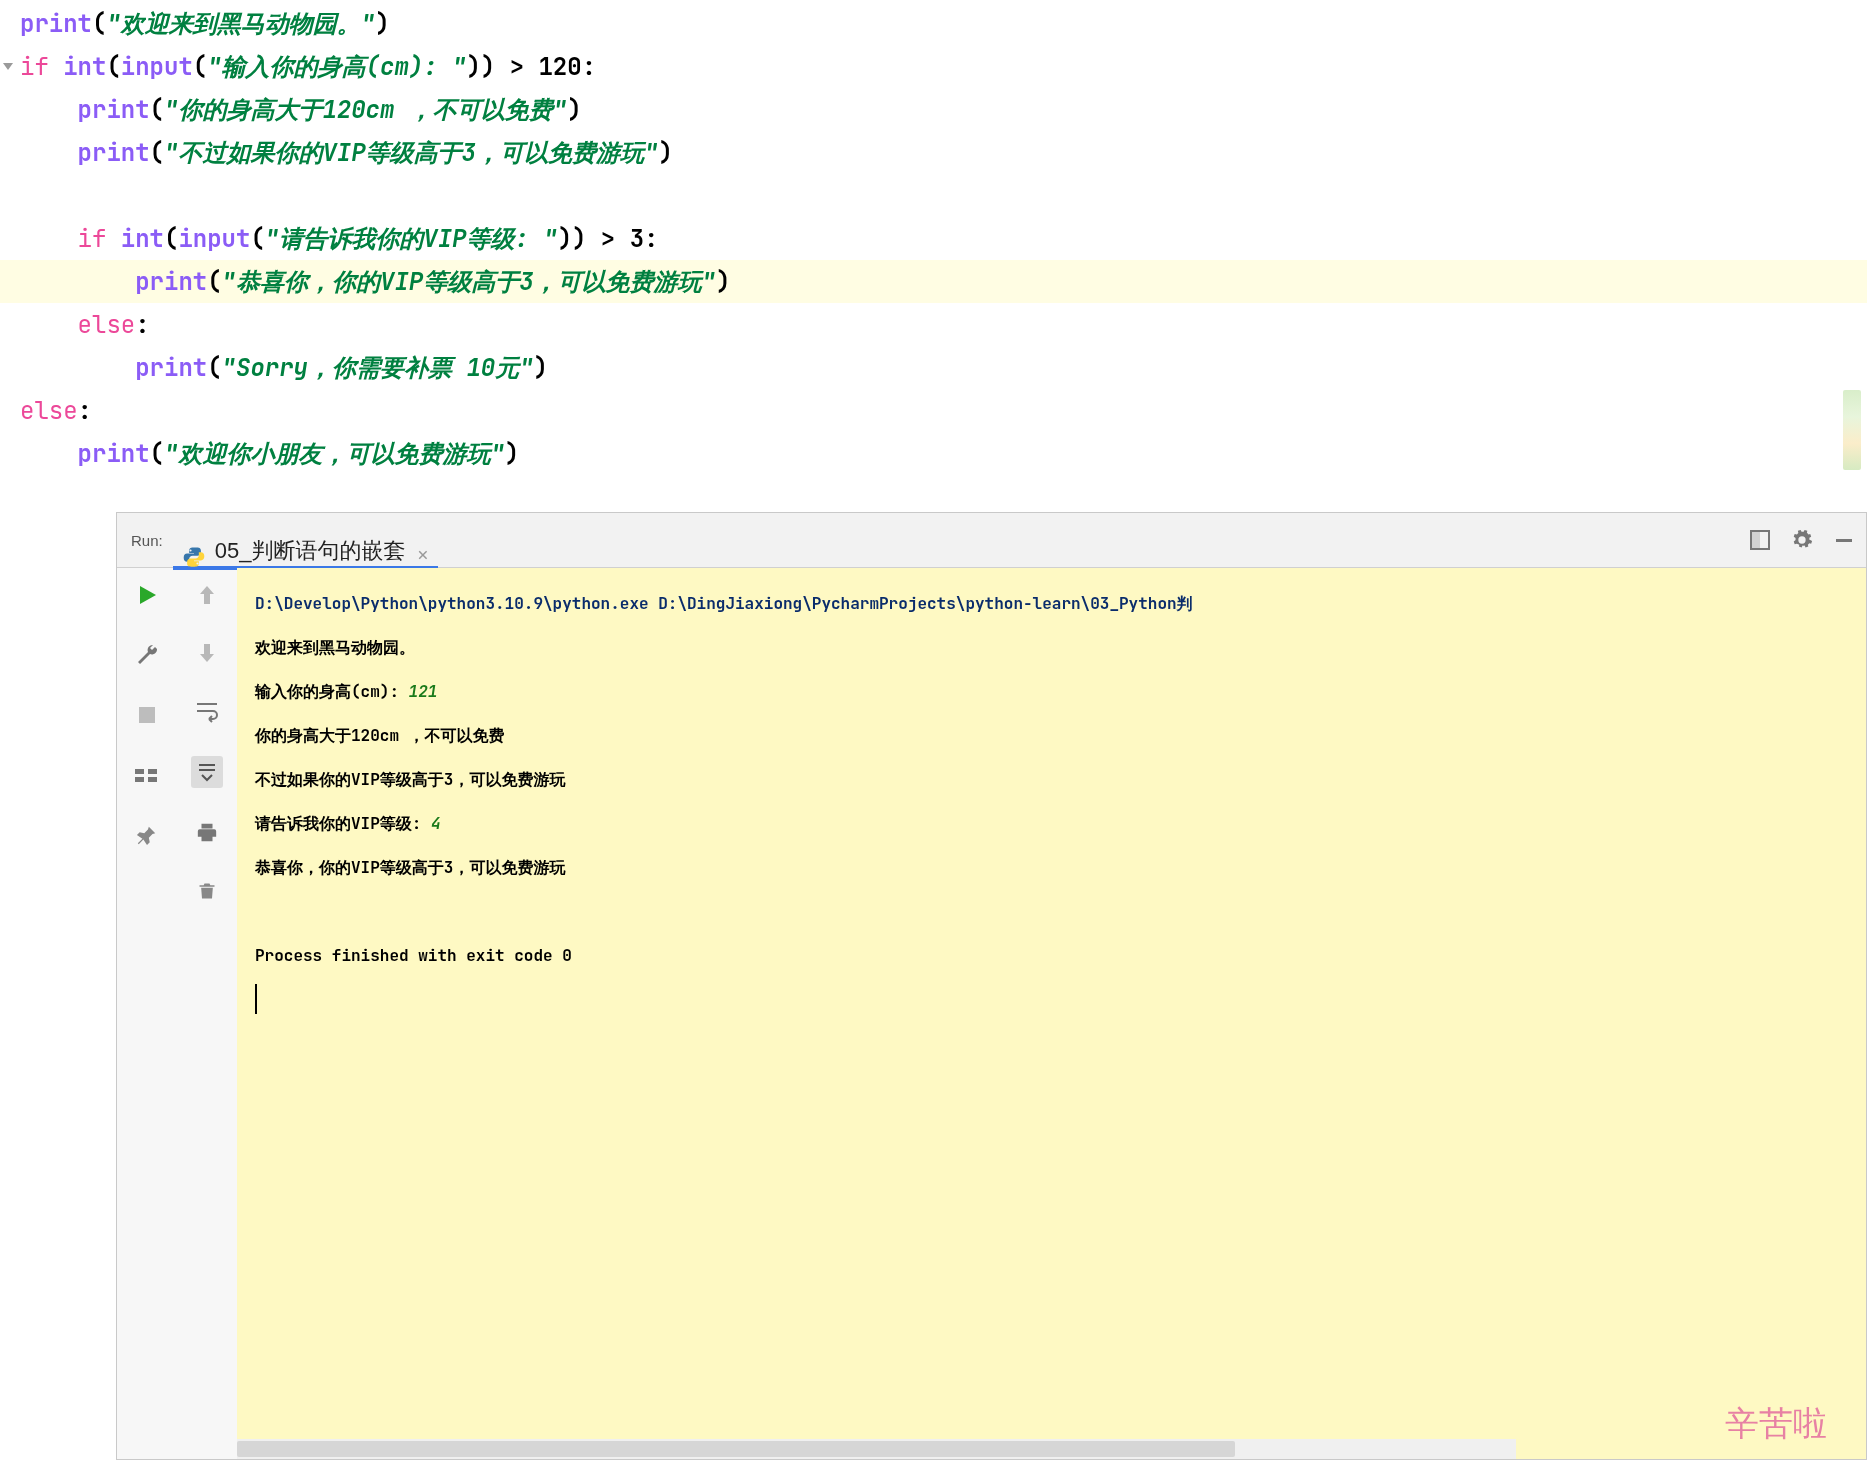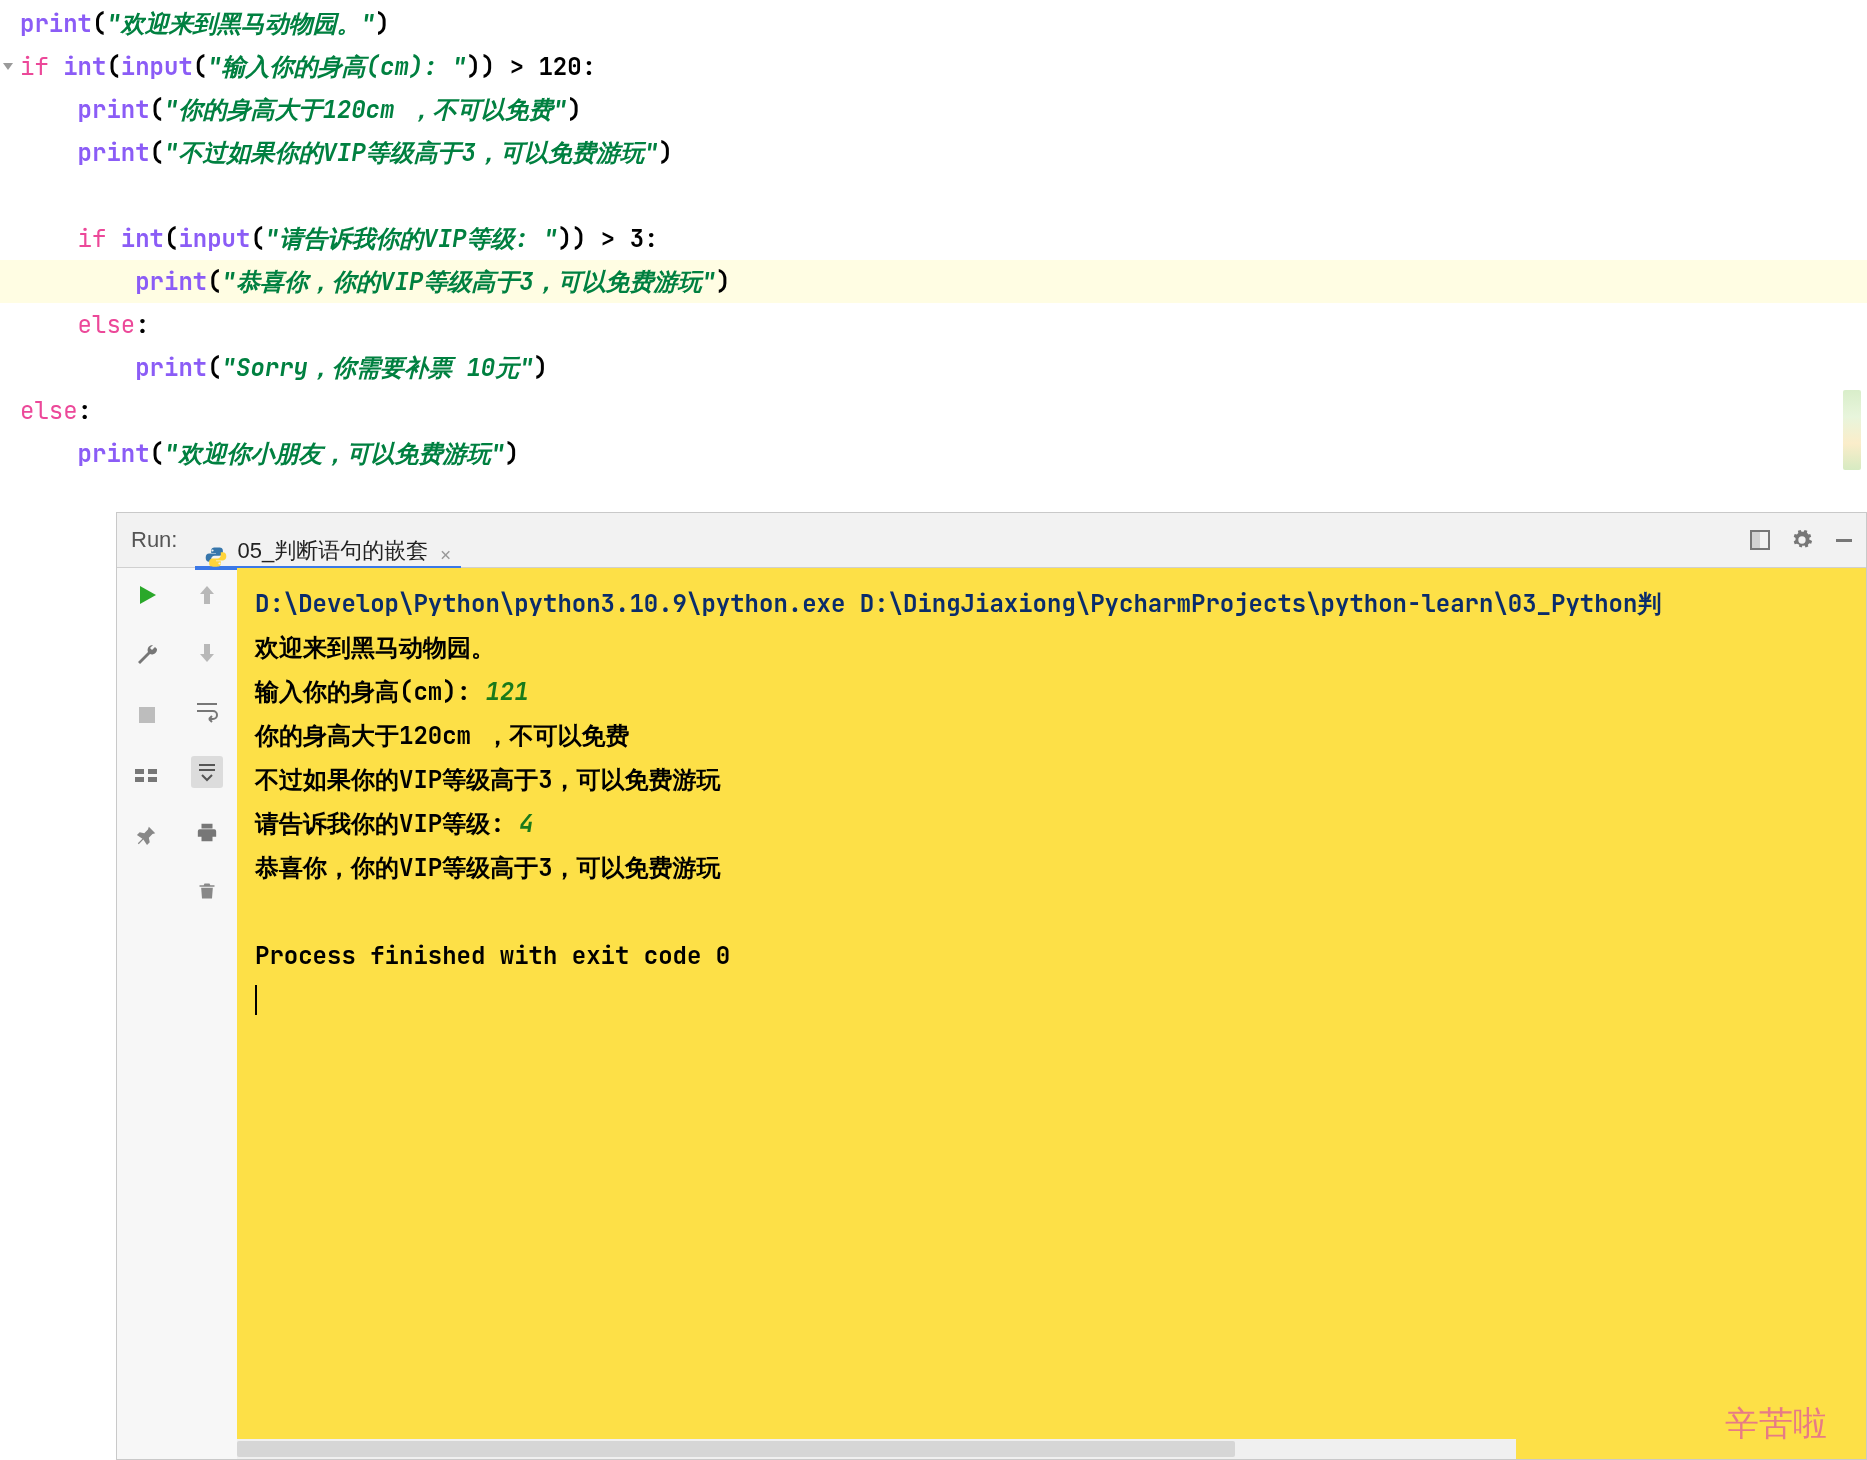--- a/index.html
+++ b/index.html
@@ -10,33 +10,33 @@
   .str{color:#008040;font-style:italic;font-weight:bold}
   .num{color:#000000;font-weight:bold}
   .op{color:#000}
   .paren{color:#000}
   .hl-line{background:#fffde3;margin-left:-20px;padding-left:20px;width:100%}
   .gutter-fold{position:absolute;left:2px;top:60px;width:12px;height:12px}
   .gutter-fold svg{display:block}
   
   .run-panel{position:absolute;left:116px;right:0;top:512px;bottom:0;border:1px solid #c9c9c9;background:#fafafa;display:flex;flex-direction:column}
   .run-header{height:54px;background:#f2f2f2;border-bottom:1px solid #d0d0d0;display:flex;align-items:center;padding:0 14px;position:relative}
-  .run-label{font-family:"Segoe UI","Helvetica Neue",sans-serif;font-size:22px;color:#555;margin-right:18px;font-weight:normal}
+  .run-label{font-family:"Segoe UI","Helvetica Neue",sans-serif;font-size:15px;color:#555;margin-right:10px;font-weight:normal}
   .file-tab{display:flex;align-items:flex-end;height:100%;padding:0 10px;border-bottom:4px solid #3b78e7;margin-bottom:-1px}
   .py-icon{width:22px;height:22px;margin-right:10px}
   .file-tab-name{font-family:"Segoe UI","Helvetica Neue",sans-serif;font-size:22px;color:#222;font-weight:normal}
   .tab-close{margin-left:12px;color:#9a9a9a;font-size:18px}
   .header-right{position:absolute;right:10px;top:0;height:100%;display:flex;align-items:center;gap:18px}
   .hr-btn{width:24px;height:24px;display:flex;align-items:center;justify-content:center;color:#6a6a6a}
   
   .run-body{flex:1;display:flex;min-height:0}
   .toolbar-col{width:60px;background:#f7f7f7;display:flex;flex-direction:column;align-items:center;padding-top:14px;gap:34px}
   .toolbar-col2{width:60px;background:#f7f7f7;display:flex;flex-direction:column;align-items:center;padding-top:14px;gap:32px}
   .tb-icon{width:26px;height:26px;display:flex;align-items:center;justify-content:center}
-  .console{flex:1;background:#fde047;padding:14px 10px 0 18px;font-family:"JetBrains Mono","Consolas",monospace;font-size:24px;line-height:44px;font-weight:bold;color:#000;overflow:hidden;position:relative}
+  .console{flex:1;background:#fef9c3;padding:14px 10px 0 18px;font-family:"JetBrains Mono","Consolas",monospace;font-size:16px;line-height:44px;font-weight:bold;color:#000;overflow:hidden;position:relative}
   .c-path{color:#0a2c6b}
   .c-input{color:#1a7a1a;font-style:italic}
   .cursor{display:inline-block;width:2px;height:30px;background:#000;vertical-align:text-bottom;margin-top:6px}
   .hscroll{position:absolute;left:0;right:350px;bottom:0;height:20px;background:#f0f0f0}
   .hscroll-thumb{position:absolute;left:0;top:2px;height:16px;width:78%;background:#d6d6d6;border-radius:2px}
   
   .minimap{position:absolute;right:6px;top:390px;width:18px;height:80px;background:linear-gradient(#9fd47a,#c5e6a8,#f4d27a,#99cc66);opacity:.4;border-radius:2px}
   
   .watermark{position:absolute;right:40px;bottom:13px;font-family:"Segoe UI","Helvetica Neue","Microsoft YaHei",sans-serif;font-size:34px;color:#e05a9a;opacity:.75;font-weight:normal}
   

